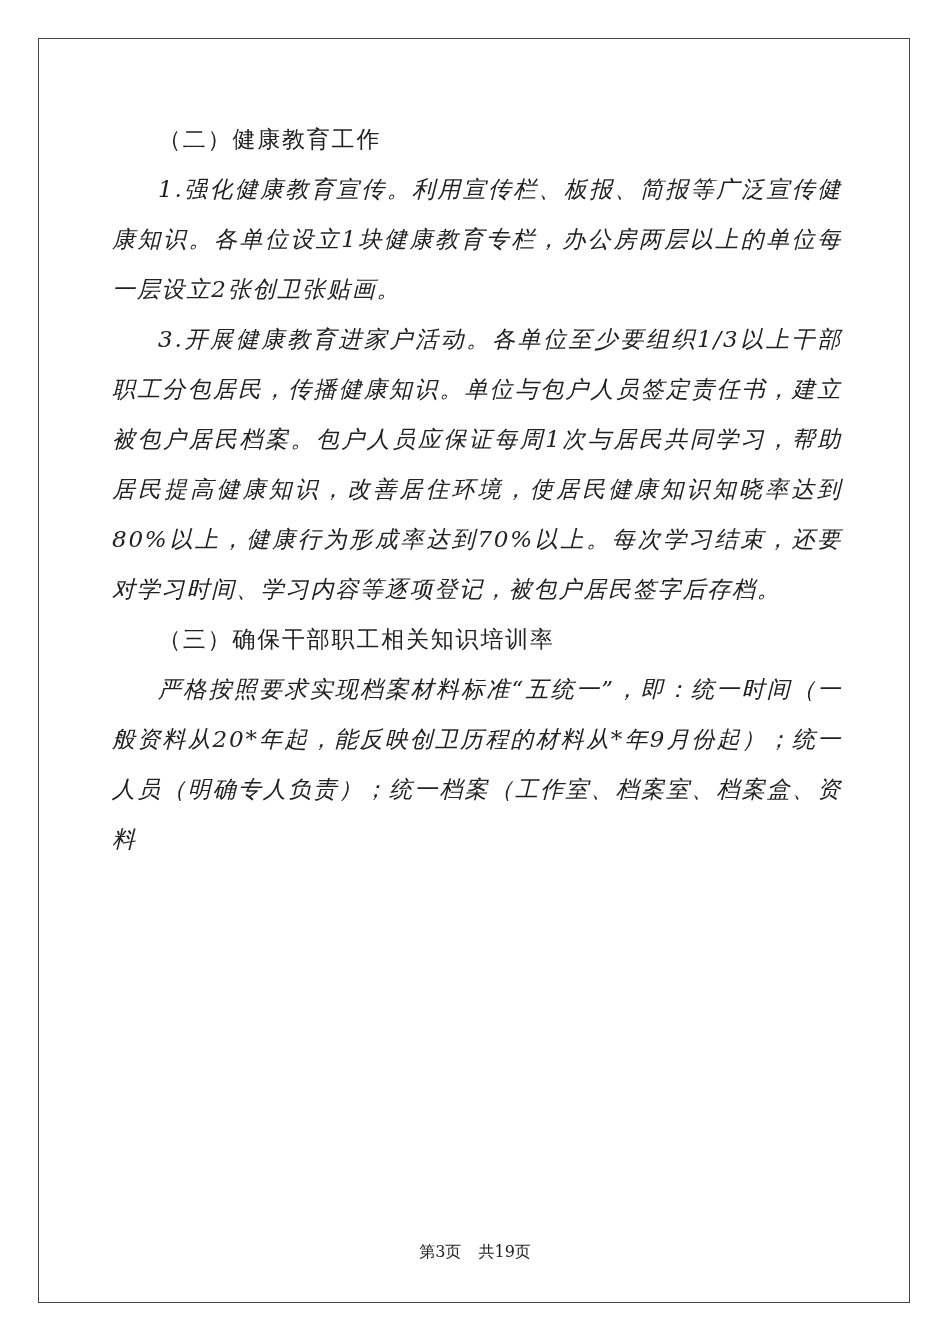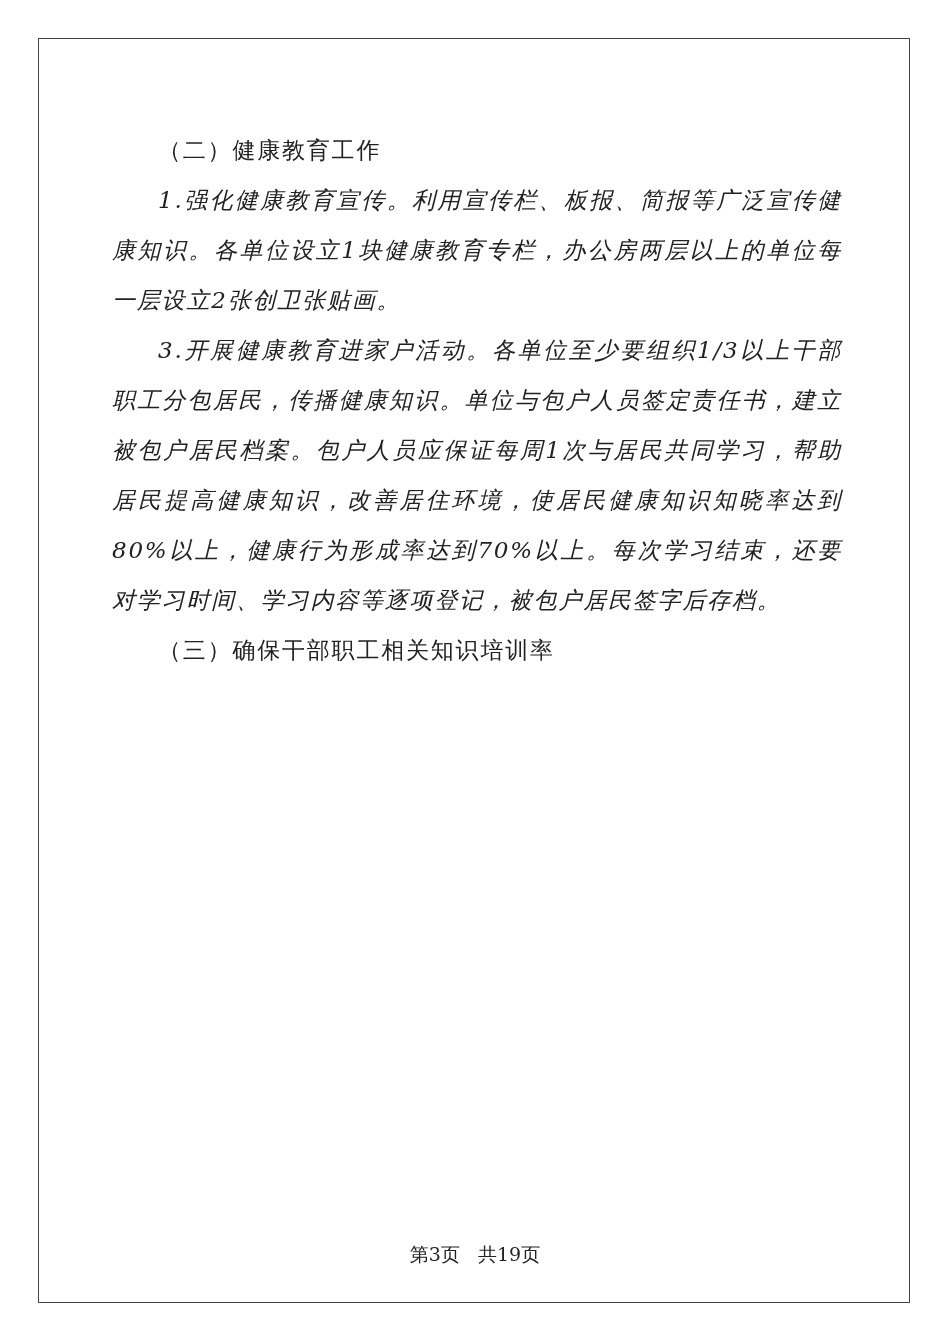--- a/index.html
+++ b/index.html
@@ -2,41 +2,42 @@
 <html><head>
 <meta charset="utf-8">
 <style>
   html, body { margin: 0; padding: 0; background: #ffffff; }
   body { width: 950px; height: 1344px; position: relative; overflow: hidden; }
   .page-border {
     position: absolute; left: 38px; top: 38px; width: 872px; height: 1265px;
     border: 1.5px solid #444; box-sizing: border-box;
   }
   .content {
-    position: absolute; left: 112px; top: 125px; width: 730px;
+    position: absolute; left: 112px; top: 114px; width: 730px;
     font-family: "DejaVu Serif", "Liberation Serif", serif;
     font-size: 23px; color: #222; line-height: 50px;
     letter-spacing: 1.8px;
   }
   .para { margin: 0; text-align: justify; text-indent: 2em; font-style: italic; }
   .heading { margin: 0; text-indent: 2em; }
   .footer {
     position: absolute; left: 0; width: 950px; top: 1242px; text-align: center;
-    font-family: "DejaVu Serif", "Liberation Serif", serif; font-size: 19px; color: #222;
+    font-family: "DejaVu Serif", "Liberation Serif", serif; font-size: 16px; color: #222;
   }
   .footer span { margin: 0 6px; }
 </style>
 </head>
 <body>
 
 <div class="page-border"></div>
 
 <div class="content">
   <p class="heading">（二）健康教育工作</p>
   <p class="para">1.强化健康教育宣传。利用宣传栏、板报、简报等广泛宣传健康知识。各单位设立1块健康教育专栏，办公房两层以上的单位每一层设立2张创卫张贴画。</p>
   <p class="para">3.开展健康教育进家户活动。各单位至少要组织1/3以上干部职工分包居民，传播健康知识。单位与包户人员签定责任书，建立被包户居民档案。包户人员应保证每周1次与居民共同学习，帮助居民提高健康知识，改善居住环境，使居民健康知识知晓率达到80%以上，健康行为形成率达到70%以上。每次学习结束，还要对学习时间、学习内容等逐项登记，被包户居民签字后存档。</p>
   <p class="heading">（三）确保干部职工相关知识培训率</p>
+  <p class="para">严格按照要求实现档案材料标准“五统一”，即：统一时间（一般资料从20*年起，能反映创卫历程的材料从*年9月份起）；统一人员（明确专人负责）；统一档案（工作室、档案室、档案盒、资料</p>
 </div>
 
 <div class="footer">
   <span>第3页</span>
   <span>共19页</span>
 </div>
 
 </body></html>

